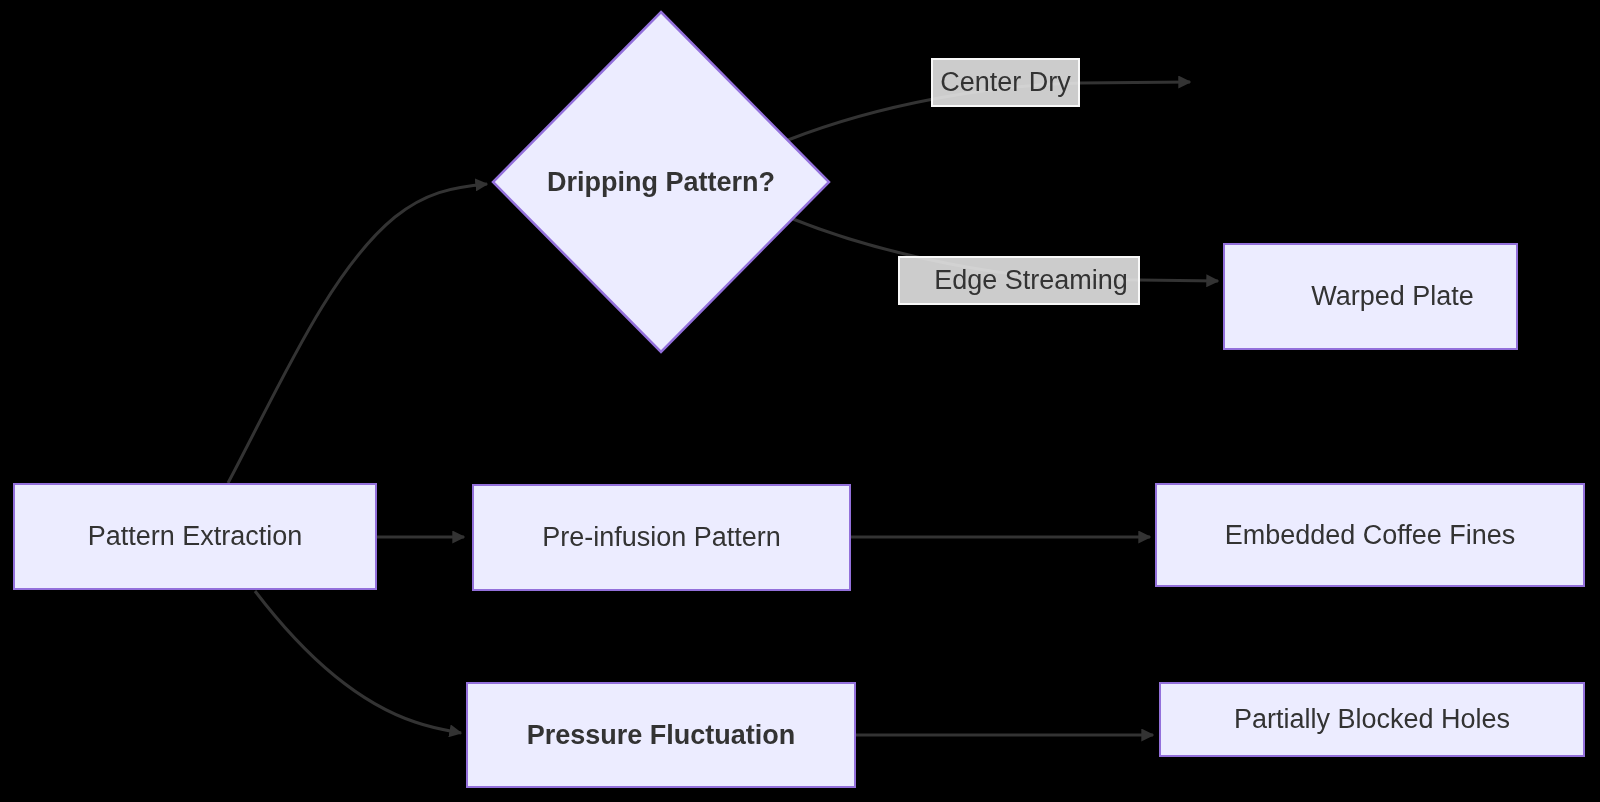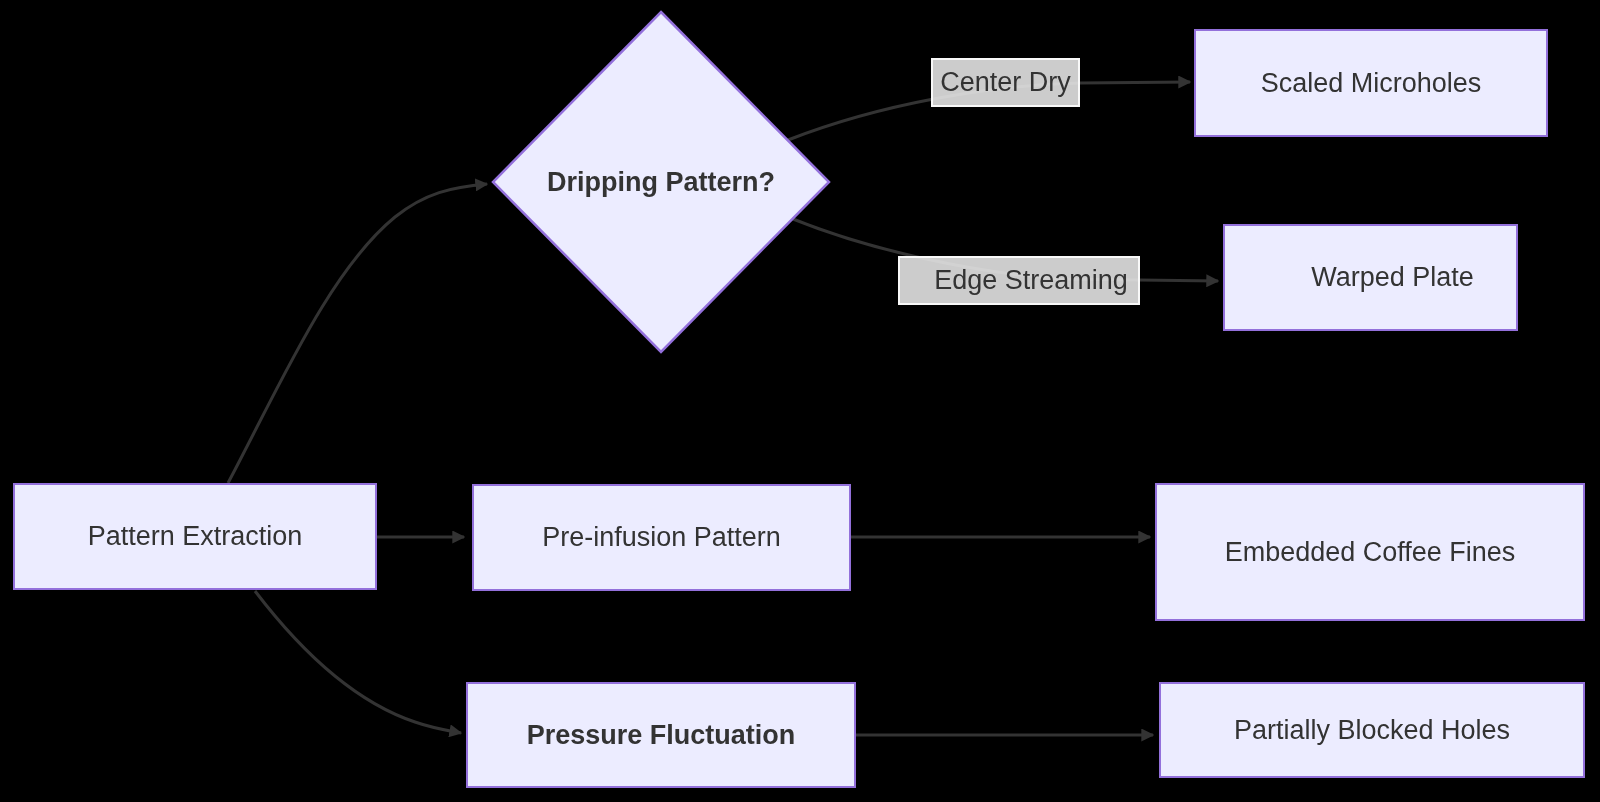--- a/index.html
+++ b/index.html
@@ -100,37 +100,34 @@
     <svg width="340" height="344" viewBox="0 0 340 344" xmlns="http://www.w3.org/2000/svg">
       <polygon points="170,2 338,172 170,342 2,172" fill="#ECECFF" stroke="#9370DB" stroke-width="2.5"></polygon>
     </svg>
     <div class="diamond-label">Dripping Pattern?</div>
   </div>
 
   <div class="node" style="left:13px; top:483px; width:364px; height:107px;">
     <span>Pattern Extraction</span>
   </div>
 
-  <div class="node" style="left:1194px; top:29px; width:354px; height:108px;">
-    <span>Scaled Microholes</span>
-  </div>
 
-  <div class="node" style="left:1223px; top:224px; width:295px; height:107px;padding-left:44px;">
+  <div class="node" style="left:1223px; top:243px; width:295px; height:107px;padding-left:44px;">
     <span>Warped Plate</span>
   </div>
 
   <div class="node" style="left:472px; top:484px; width:379px; height:107px;">
     <span>Pre-infusion Pattern</span>
   </div>
 
-  <div class="node" style="left:1155px; top:483px; width:430px; height:138px;">
+  <div class="node" style="left:1155px; top:483px; width:430px; height:104px;">
     <span>Embedded Coffee Fines</span>
   </div>
 
   <div class="node" style="left:466px; top:682px; width:390px; height:106px;font-weight:bold;">
     <span>Pressure Fluctuation</span>
   </div>
 
-  <div class="node" style="left:1159px; top:682px; width:426px; height:96px;">
+  <div class="node" style="left:1159px; top:682px; width:426px; height:75px;">
     <span>Partially Blocked Holes</span>
   </div>
 
 </div>
 
 </body></html>

